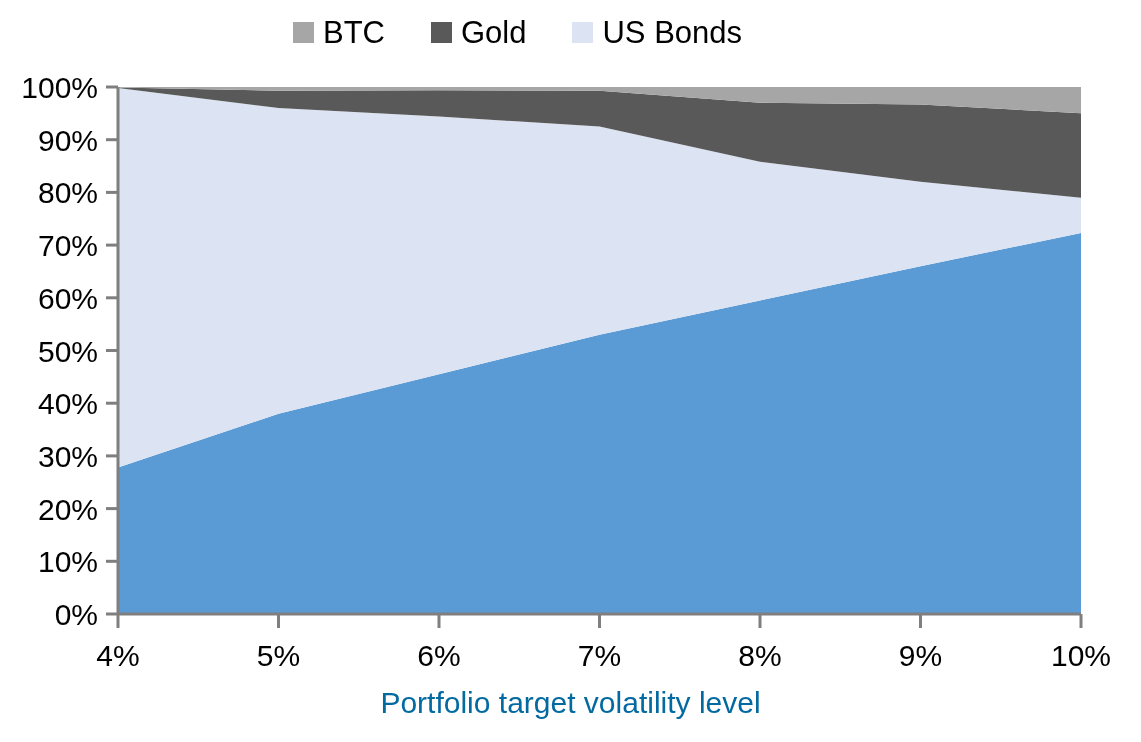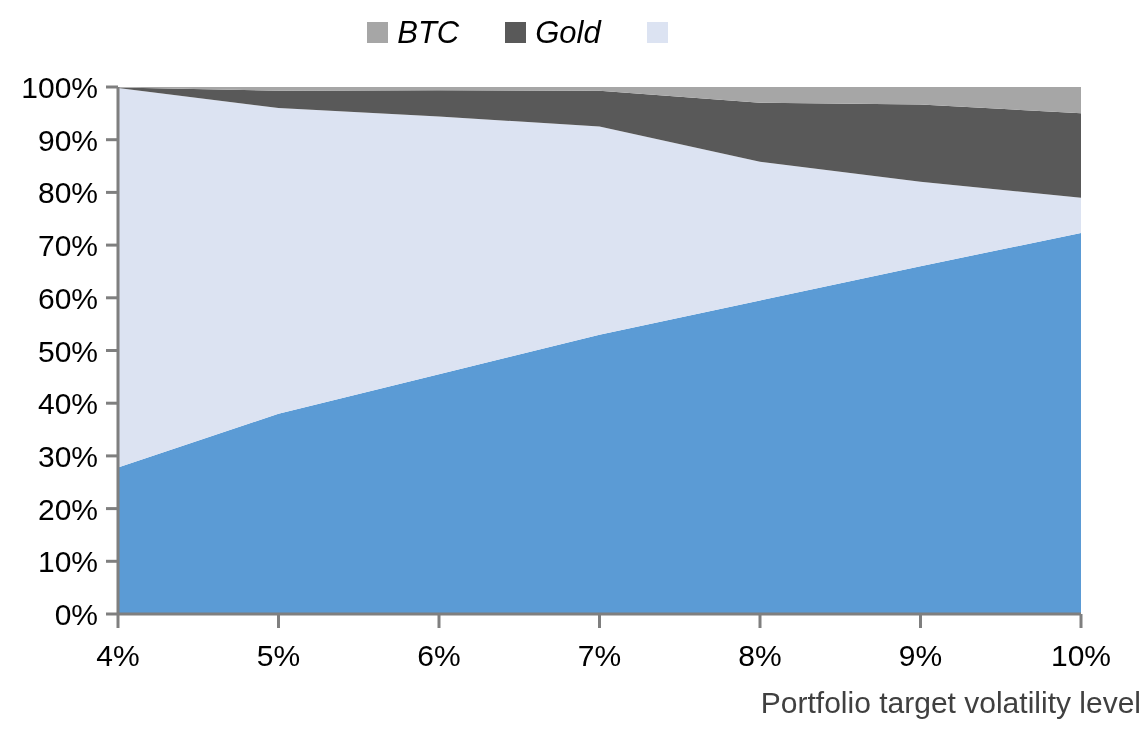--- a/index.html
+++ b/index.html
@@ -22,21 +22,20 @@
   .legend {
     position: absolute;
     left: 0;
     top: 8px;
     width: 1035px;
     height: 48px;
     display: flex;
     align-items: center;
     justify-content: center;
     gap: 46px;
-    font-style: italic;
   }
   .legend-item {
     display: flex;
     align-items: center;
     gap: 9px;
   }
   .legend-swatch {
     width: 21px;
     height: 21px;
     display: block;
@@ -57,41 +56,42 @@
     font-size: 30px;
     fill: #000000;
   }
   .ytick-label { text-anchor: end; }
   .xtick-label { text-anchor: middle; }
   .axis-title {
     position: absolute;
     left: 0;
     top: 686px;
     width: 1141px;
-    text-align: right;
+    text-align: center;
     font-size: 30px;
-    color: #404040;
+    color: #0369a1;
   }
 </style>
 </head>
 <body>
 
 <div id="chart-root">
 
   <div class="legend">
     <div class="legend-item">
       <span class="legend-swatch" style="background: rgb(166, 166, 166);"></span>
       <span class="legend-label">BTC</span>
     </div>
     <div class="legend-item">
       <span class="legend-swatch" style="background: rgb(89, 89, 89);"></span>
       <span class="legend-label">Gold</span>
     </div>
     <div class="legend-item">
       <span class="legend-swatch" style="background: rgb(220, 227, 242);"></span>
+      <span class="legend-label">US Bonds</span>
     </div>
   </div>
 
   <svg class="plot" width="1141" height="742">
     <g>
         <path d="M118,467.494 L278.5,413.74 L439,374.21500000000003 L599.5,334.69 L760,300.435 L920.5,266.18 L1081,232.97899999999998 L1081,614 L920.5,614 L760,614 L599.5,614 L439,614 L278.5,614 L118,614 Z" fill="#5B9BD5"></path>
         <path d="M118,88.05399999999997 L278.5,108.08000000000004 L439,116.51199999999994 L599.5,126.52499999999998 L760,161.834 L920.5,181.86 L1081,197.66999999999996 L1081,232.97899999999998 L920.5,266.18 L760,300.435 L599.5,334.69 L439,374.21500000000003 L278.5,413.74 L118,467.494 Z" fill="#DCE3F2"></path>
         <path d="M118,87.52700000000004 L278.5,90.68899999999996 L439,90.16199999999992 L599.5,90.68899999999996 L760,102.81 L920.5,104.39099999999996 L1081,113.35000000000002 L1081,197.66999999999996 L920.5,181.86 L760,161.834 L599.5,126.52499999999998 L439,116.51199999999994 L278.5,108.08000000000004 L118,88.05399999999997 Z" fill="#595959"></path>
         <path d="M118,87.00000000000011 L278.5,87 L439,87 L599.5,87 L760,87 L920.5,87 L1081,87 L1081,113.35000000000002 L920.5,104.39099999999996 L760,102.81 L599.5,90.68899999999996 L439,90.16199999999992 L278.5,90.68899999999996 L118,87.52700000000004 Z" fill="#A6A6A6"></path>
       </g>

